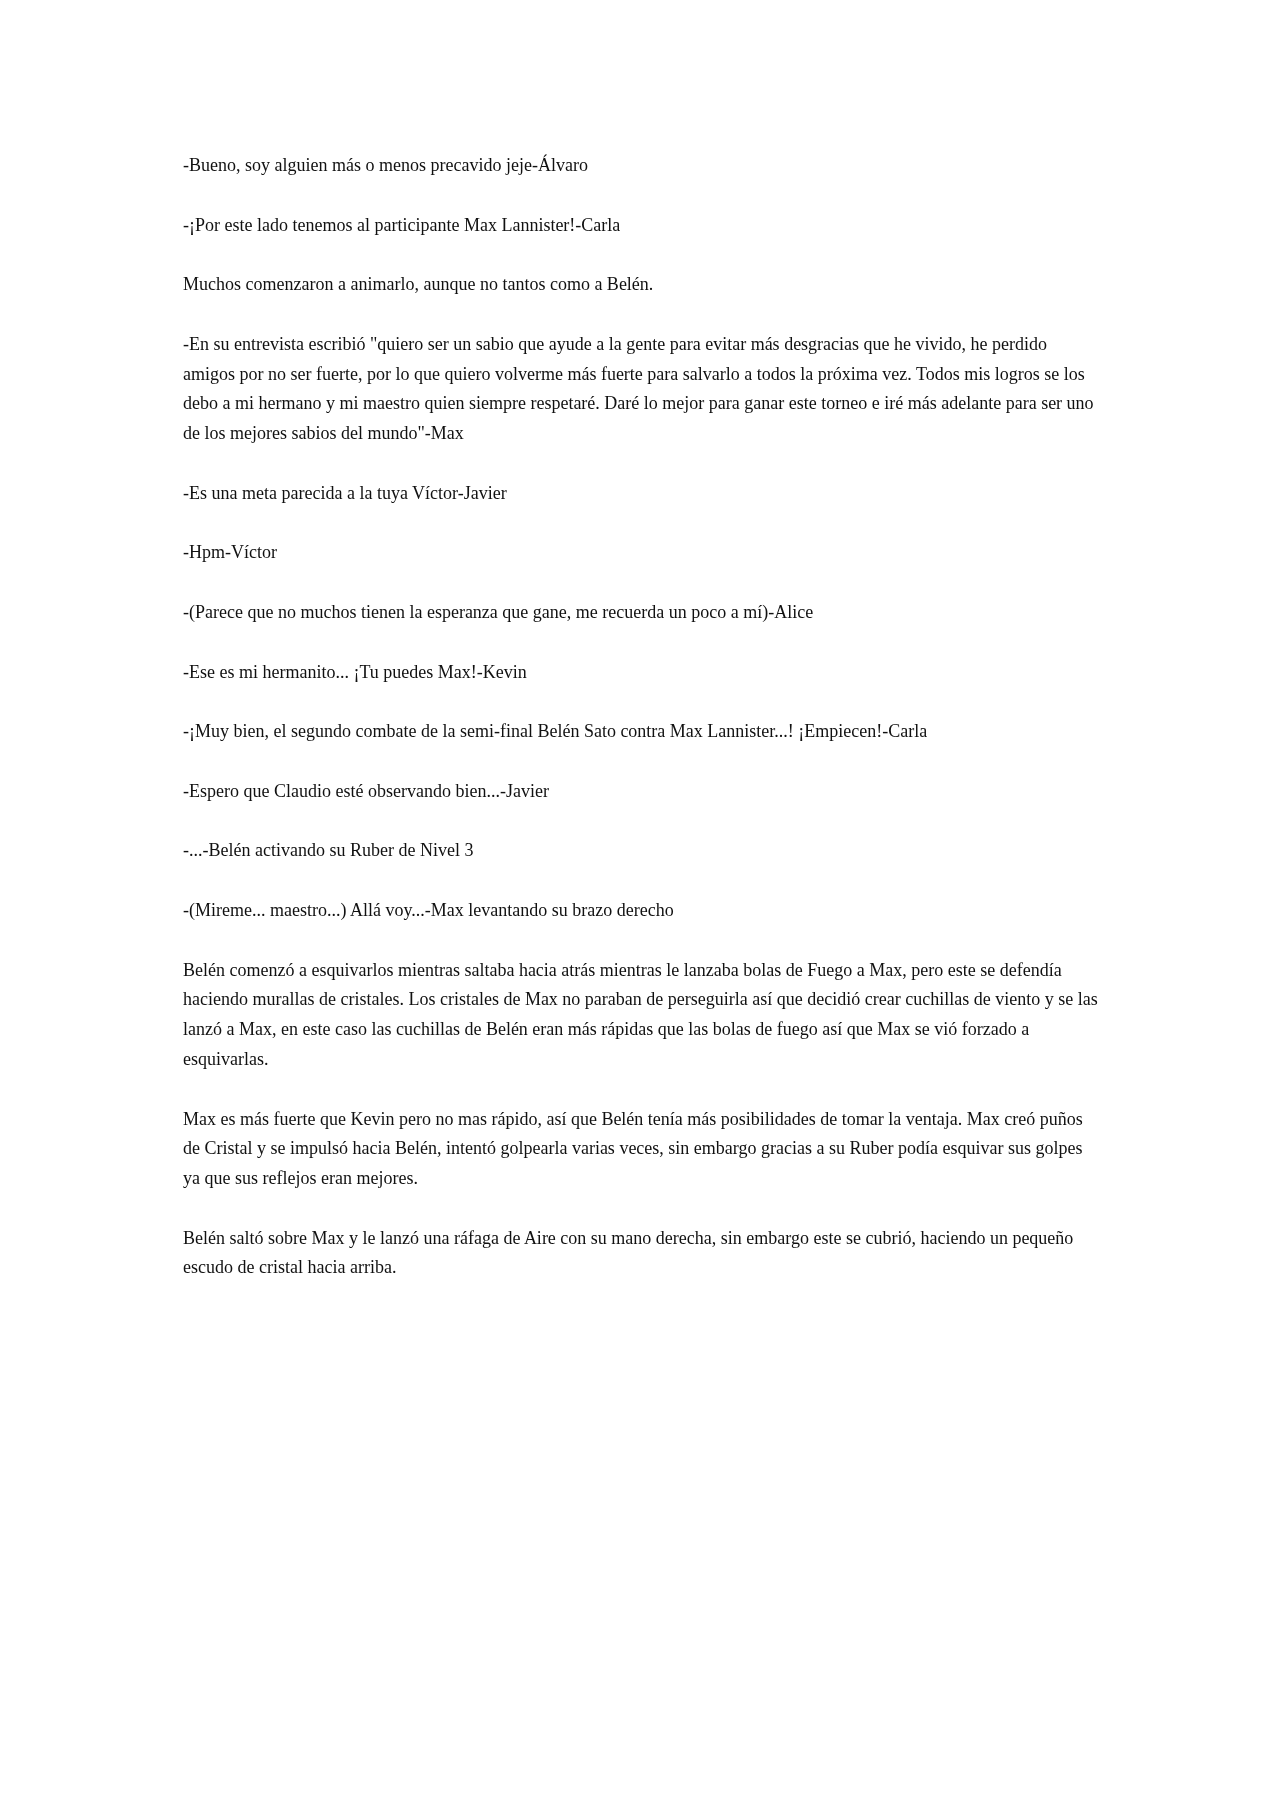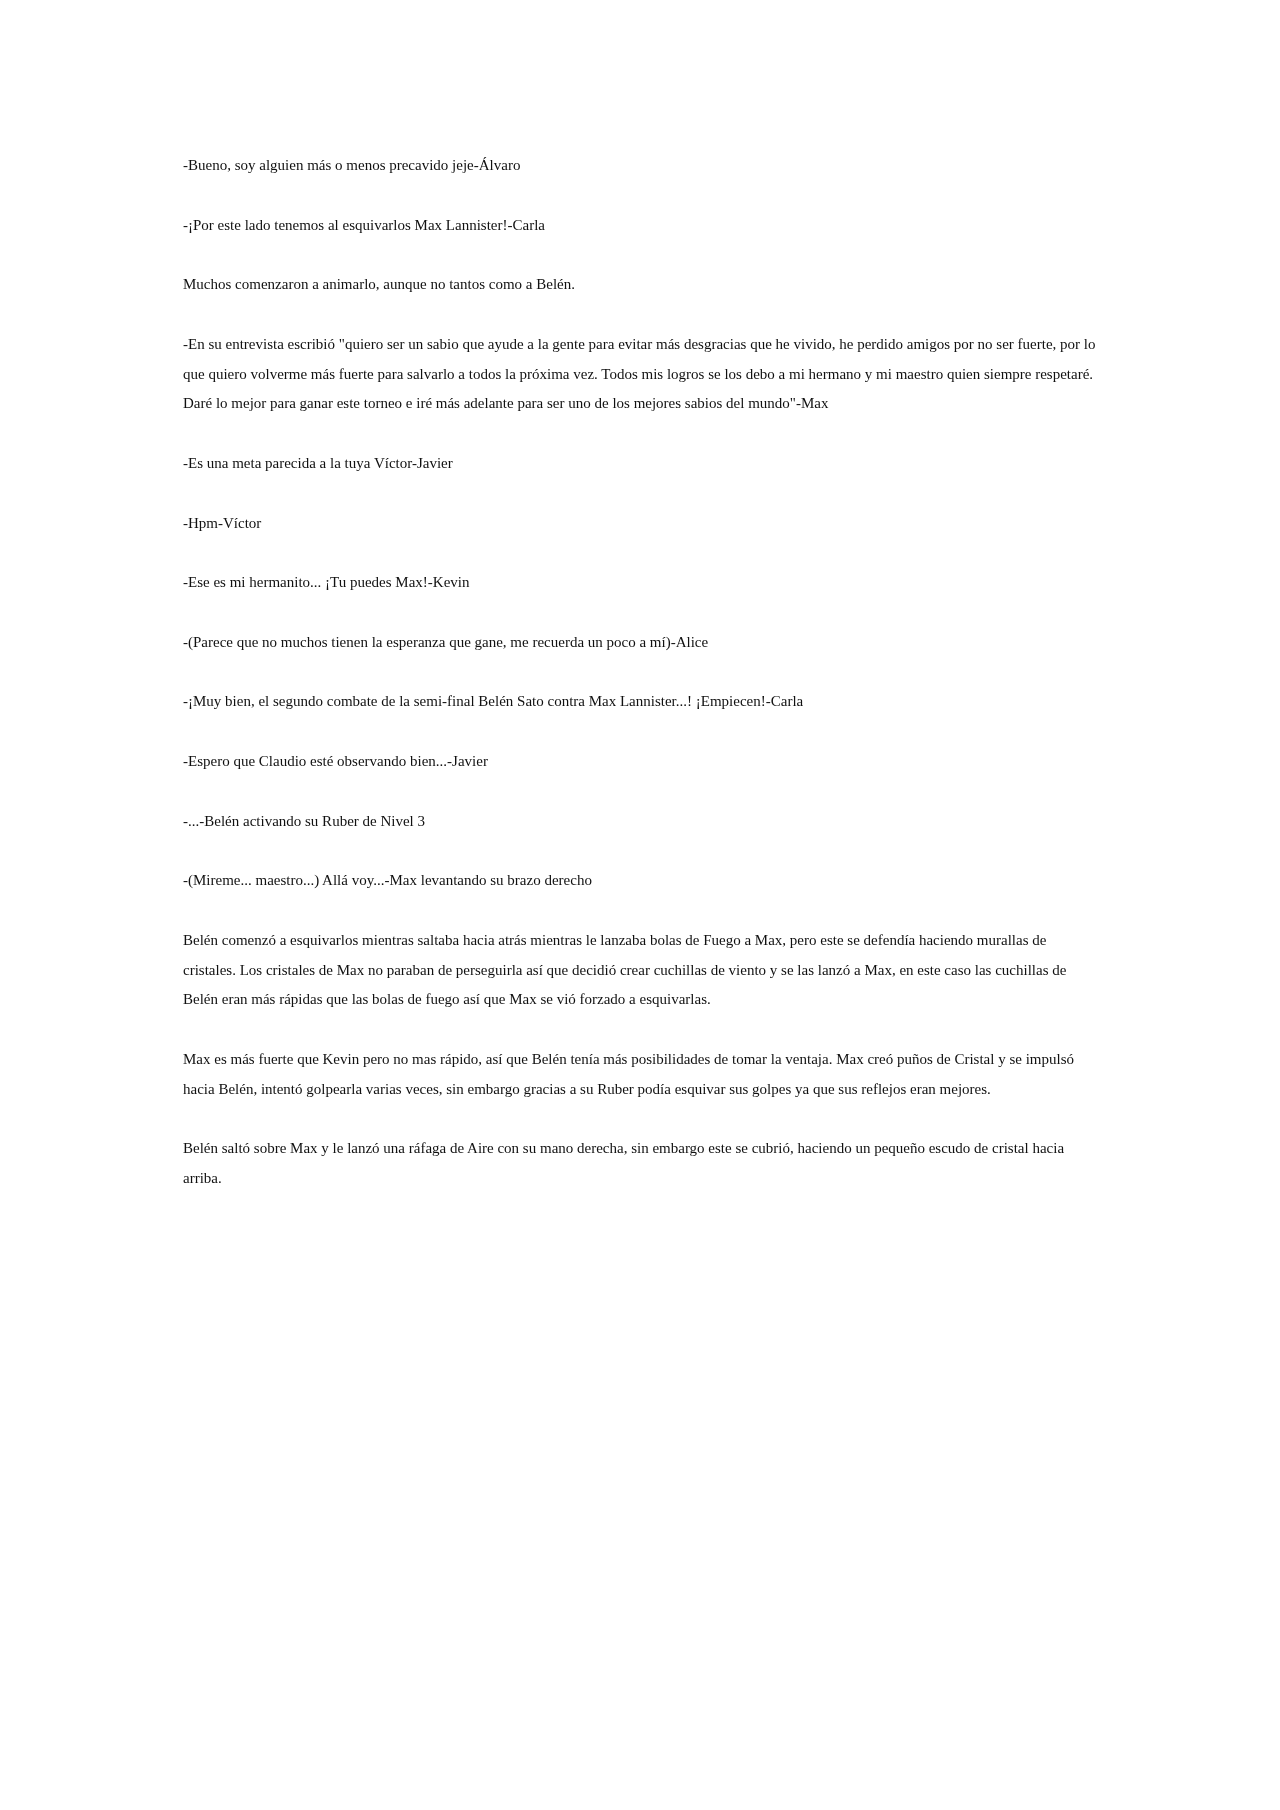--- a/index.html
+++ b/index.html
@@ -12,43 +12,43 @@
       height: 1810px;
       position: relative;
       overflow: hidden;
     }
     .page {
       position: absolute;
       left: 183px;
       top: 151px;
       width: 920px;
       font-family: "Liberation Serif", "DejaVu Serif", serif;
-      font-size: 15px;
+      font-size: 18px;
       line-height: 29.8px;
       color: #111111;
     }
     .page p {
       margin: 0 0 29.8px 0;
       padding: 0;
       white-space: normal;
       word-spacing: 0px;
     }
   </style>
 </head>
 <body>
 
 <div class="page">
   <p>-Bueno, soy alguien más o menos precavido jeje-Álvaro</p>
-  <p>-¡Por este lado tenemos al esquivarlos Max Lannister!-Carla</p>
+  <p>-¡Por este lado tenemos al participante Max Lannister!-Carla</p>
   <p>Muchos comenzaron a animarlo, aunque no tantos como a Belén.</p>
   <p>-En su entrevista escribió "quiero ser un sabio que ayude a la gente para evitar más desgracias que he vivido, he perdido amigos por no ser fuerte, por lo que quiero volverme más fuerte para salvarlo a todos la próxima vez. Todos mis logros se los debo a mi hermano y mi maestro quien siempre respetaré. Daré lo mejor para ganar este torneo e iré más adelante para ser uno de los mejores sabios del mundo"-Max</p>
   <p>-Es una meta parecida a la tuya Víctor-Javier</p>
   <p>-Hpm-Víctor</p>
+  <p>-(Parece que no muchos tienen la esperanza que gane, me recuerda un poco a mí)-Alice</p>
   <p>-Ese es mi hermanito... ¡Tu puedes Max!-Kevin</p>
-  <p>-(Parece que no muchos tienen la esperanza que gane, me recuerda un poco a mí)-Alice</p>
   <p>-¡Muy bien, el segundo combate de la semi-final Belén Sato contra Max Lannister...! ¡Empiecen!-Carla</p>
   <p>-Espero que Claudio esté observando bien...-Javier</p>
   <p>-...-Belén activando su Ruber de Nivel 3</p>
   <p>-(Mireme... maestro...) Allá voy...-Max levantando su brazo derecho</p>
   <p>Belén comenzó a esquivarlos mientras saltaba hacia atrás mientras le lanzaba bolas de Fuego a Max, pero este se defendía haciendo murallas de cristales. Los cristales de Max no paraban de perseguirla así que decidió crear cuchillas de viento y se las lanzó a Max, en este caso las cuchillas de Belén eran más rápidas que las bolas de fuego así que Max se vió forzado a esquivarlas.</p>
   <p>Max es más fuerte que Kevin pero no mas rápido, así que Belén tenía más posibilidades de tomar la ventaja. Max creó puños de Cristal y se impulsó hacia Belén, intentó golpearla varias veces, sin embargo gracias a su Ruber podía esquivar sus golpes ya que sus reflejos eran mejores.</p>
   <p>Belén saltó sobre Max y le lanzó una ráfaga de Aire con su mano derecha, sin embargo este se cubrió, haciendo un pequeño escudo de cristal hacia arriba.</p>
 </div>
 
 </body></html>

